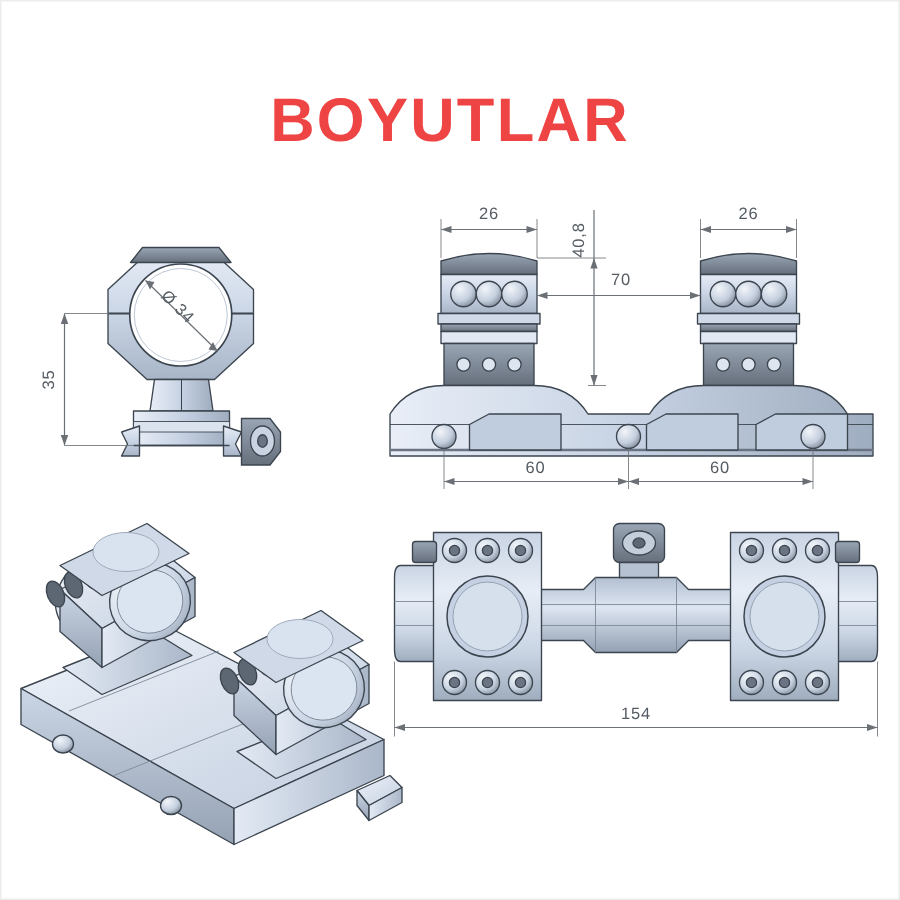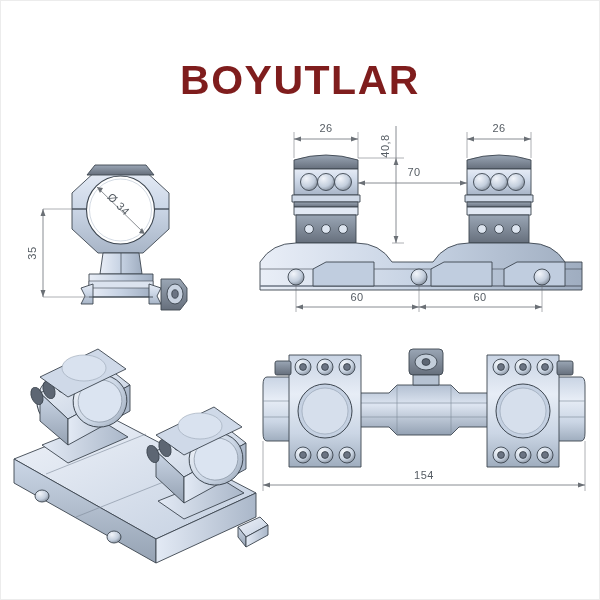--- a/index.html
+++ b/index.html
@@ -13,26 +13,26 @@
     border:1px solid #ececec;
   }
   #page{position:absolute;inset:0;}
   #title{
     position:absolute;
     top:56px;left:0;right:0;
     text-align:center;
     font-size:41px;
     font-weight:700;
     letter-spacing:1.5px;
-    color:#7f1d1d;
+    color:#ef4444;
     font-family:"Liberation Sans", sans-serif;
   }
   .view{position:absolute;}
   #view-side{left:22px;top:150px;width:220px;height:180px;}
-  #view-front{left:255px;top:111px;width:330px;height:210px;text-align:center;}
+  #view-front{left:255px;top:125px;width:330px;height:210px;text-align:center;}
   #view-iso{left:5px;top:340px;width:265px;height:235px;}
   #view-top{left:258px;top:340px;width:330px;height:160px;}
   svg{display:block;overflow:visible;}
   .dimtxt{
     font-family:"Liberation Sans", sans-serif;
     font-size:11px;
     fill:#555c63;
     letter-spacing:.5px;
   }
 </style>

